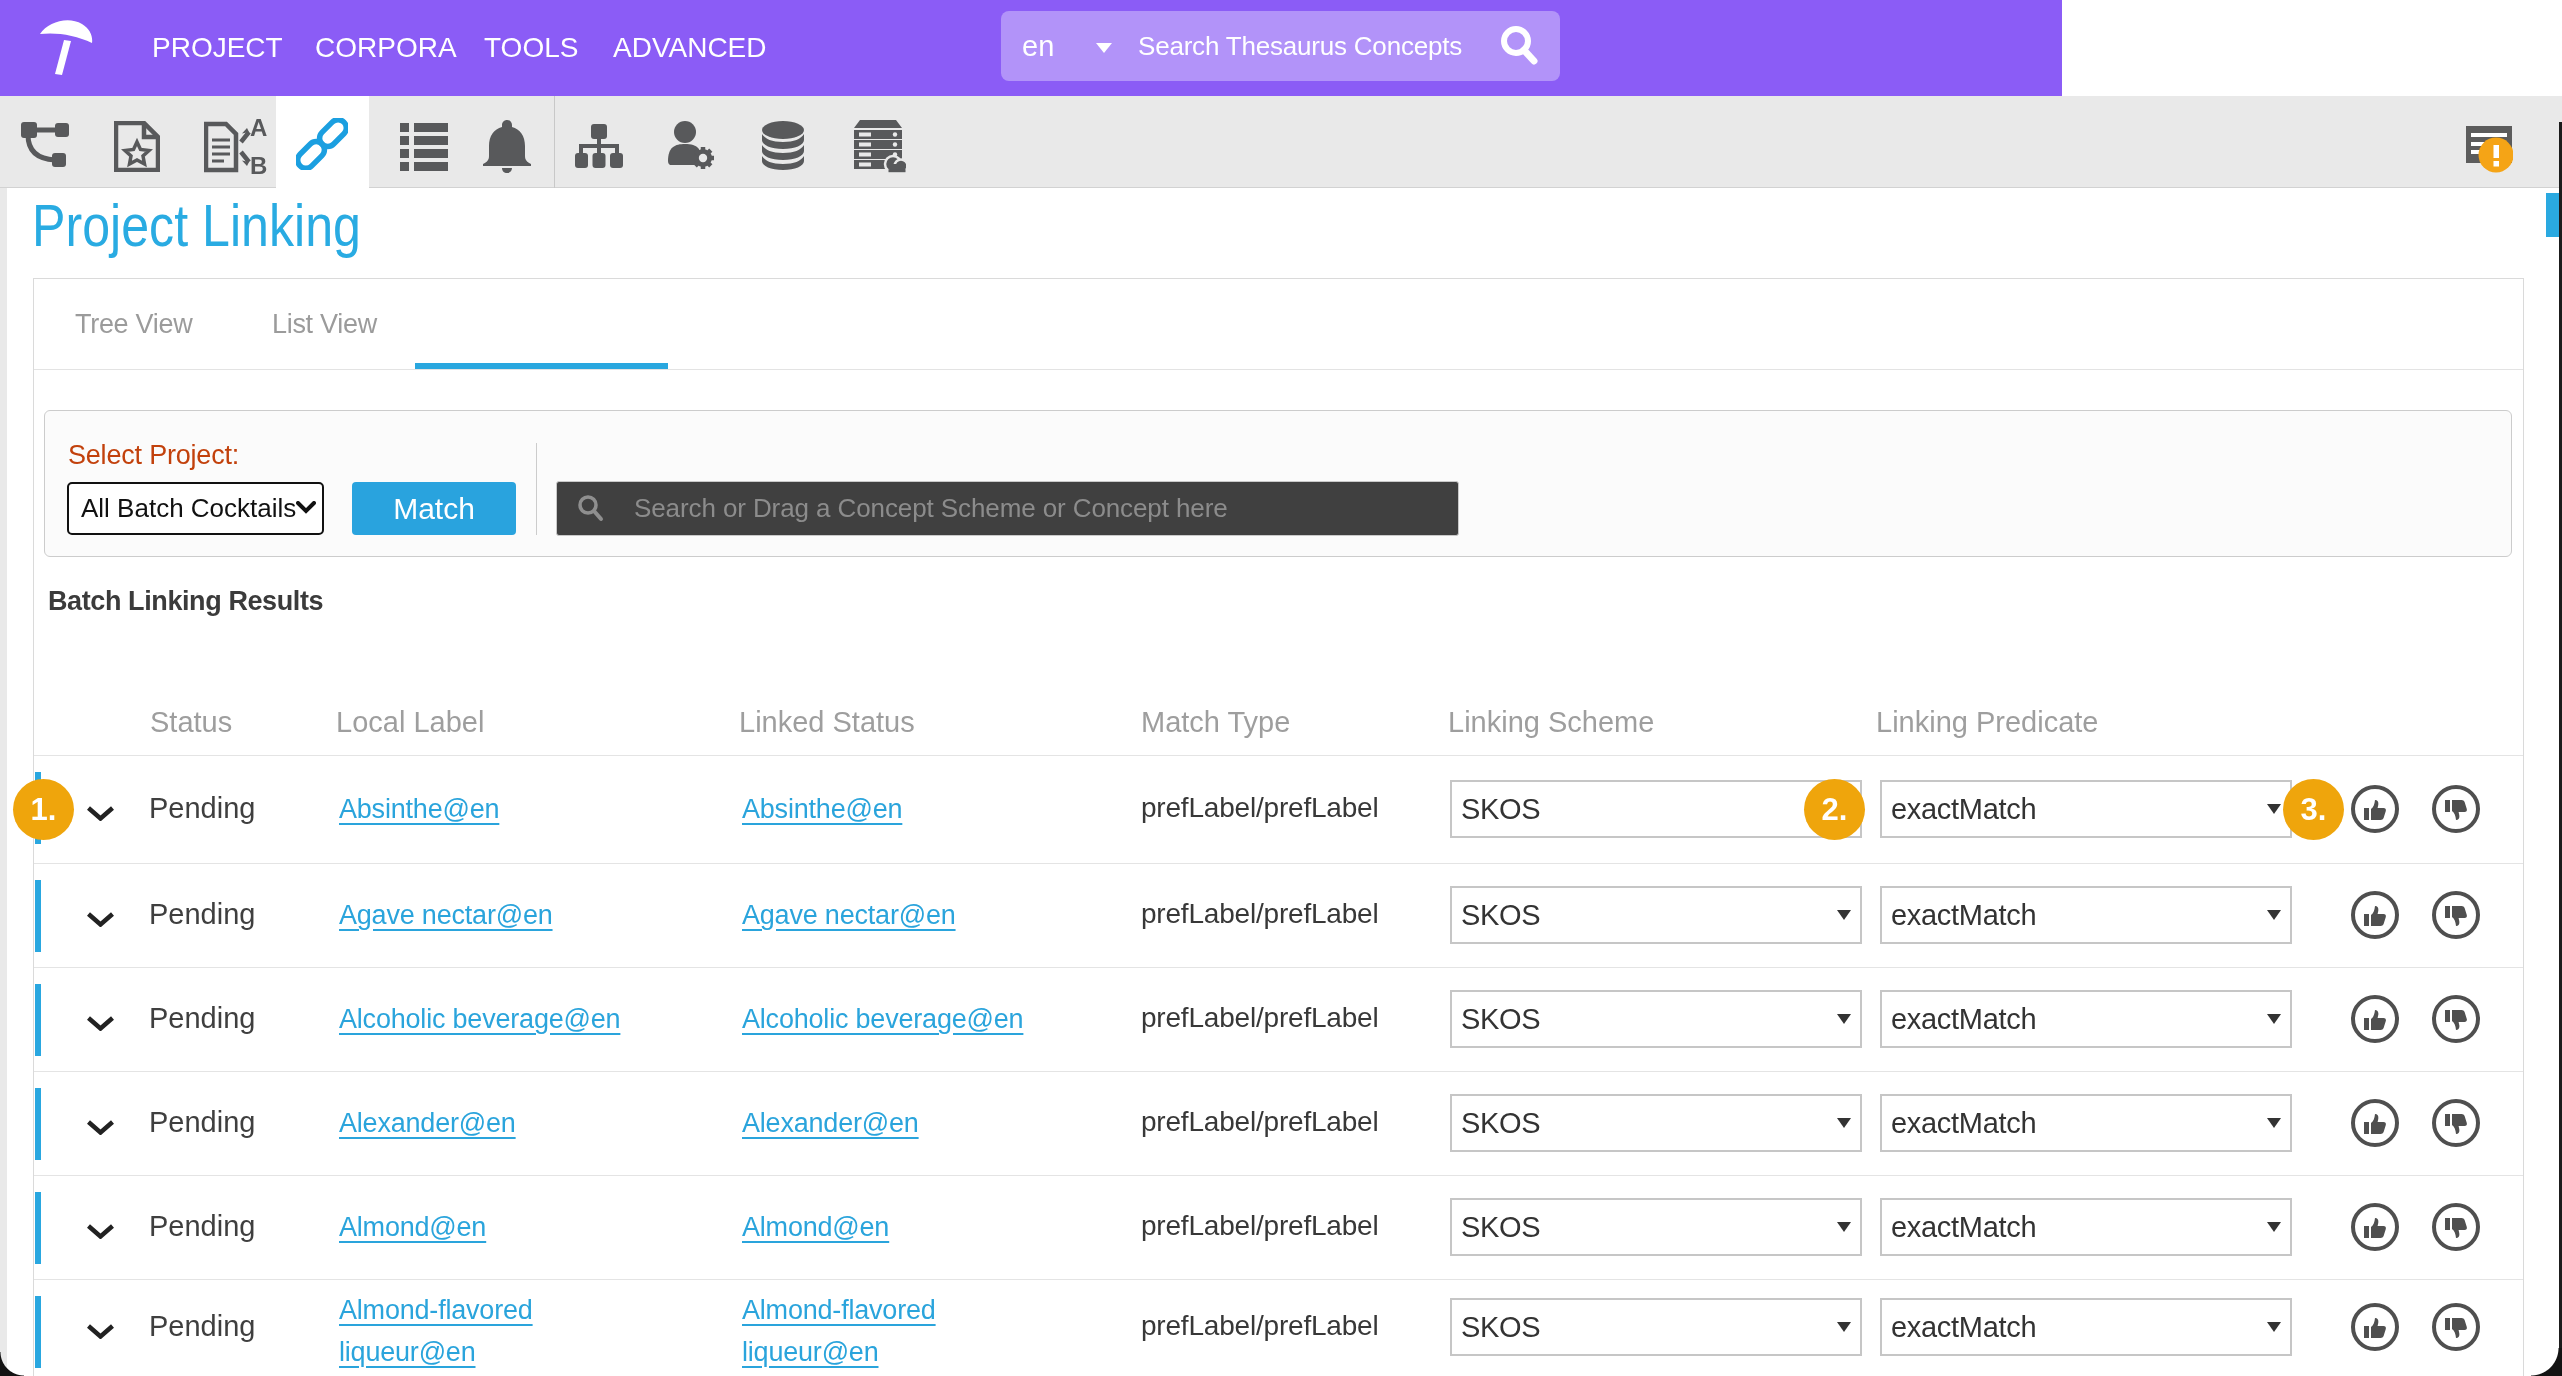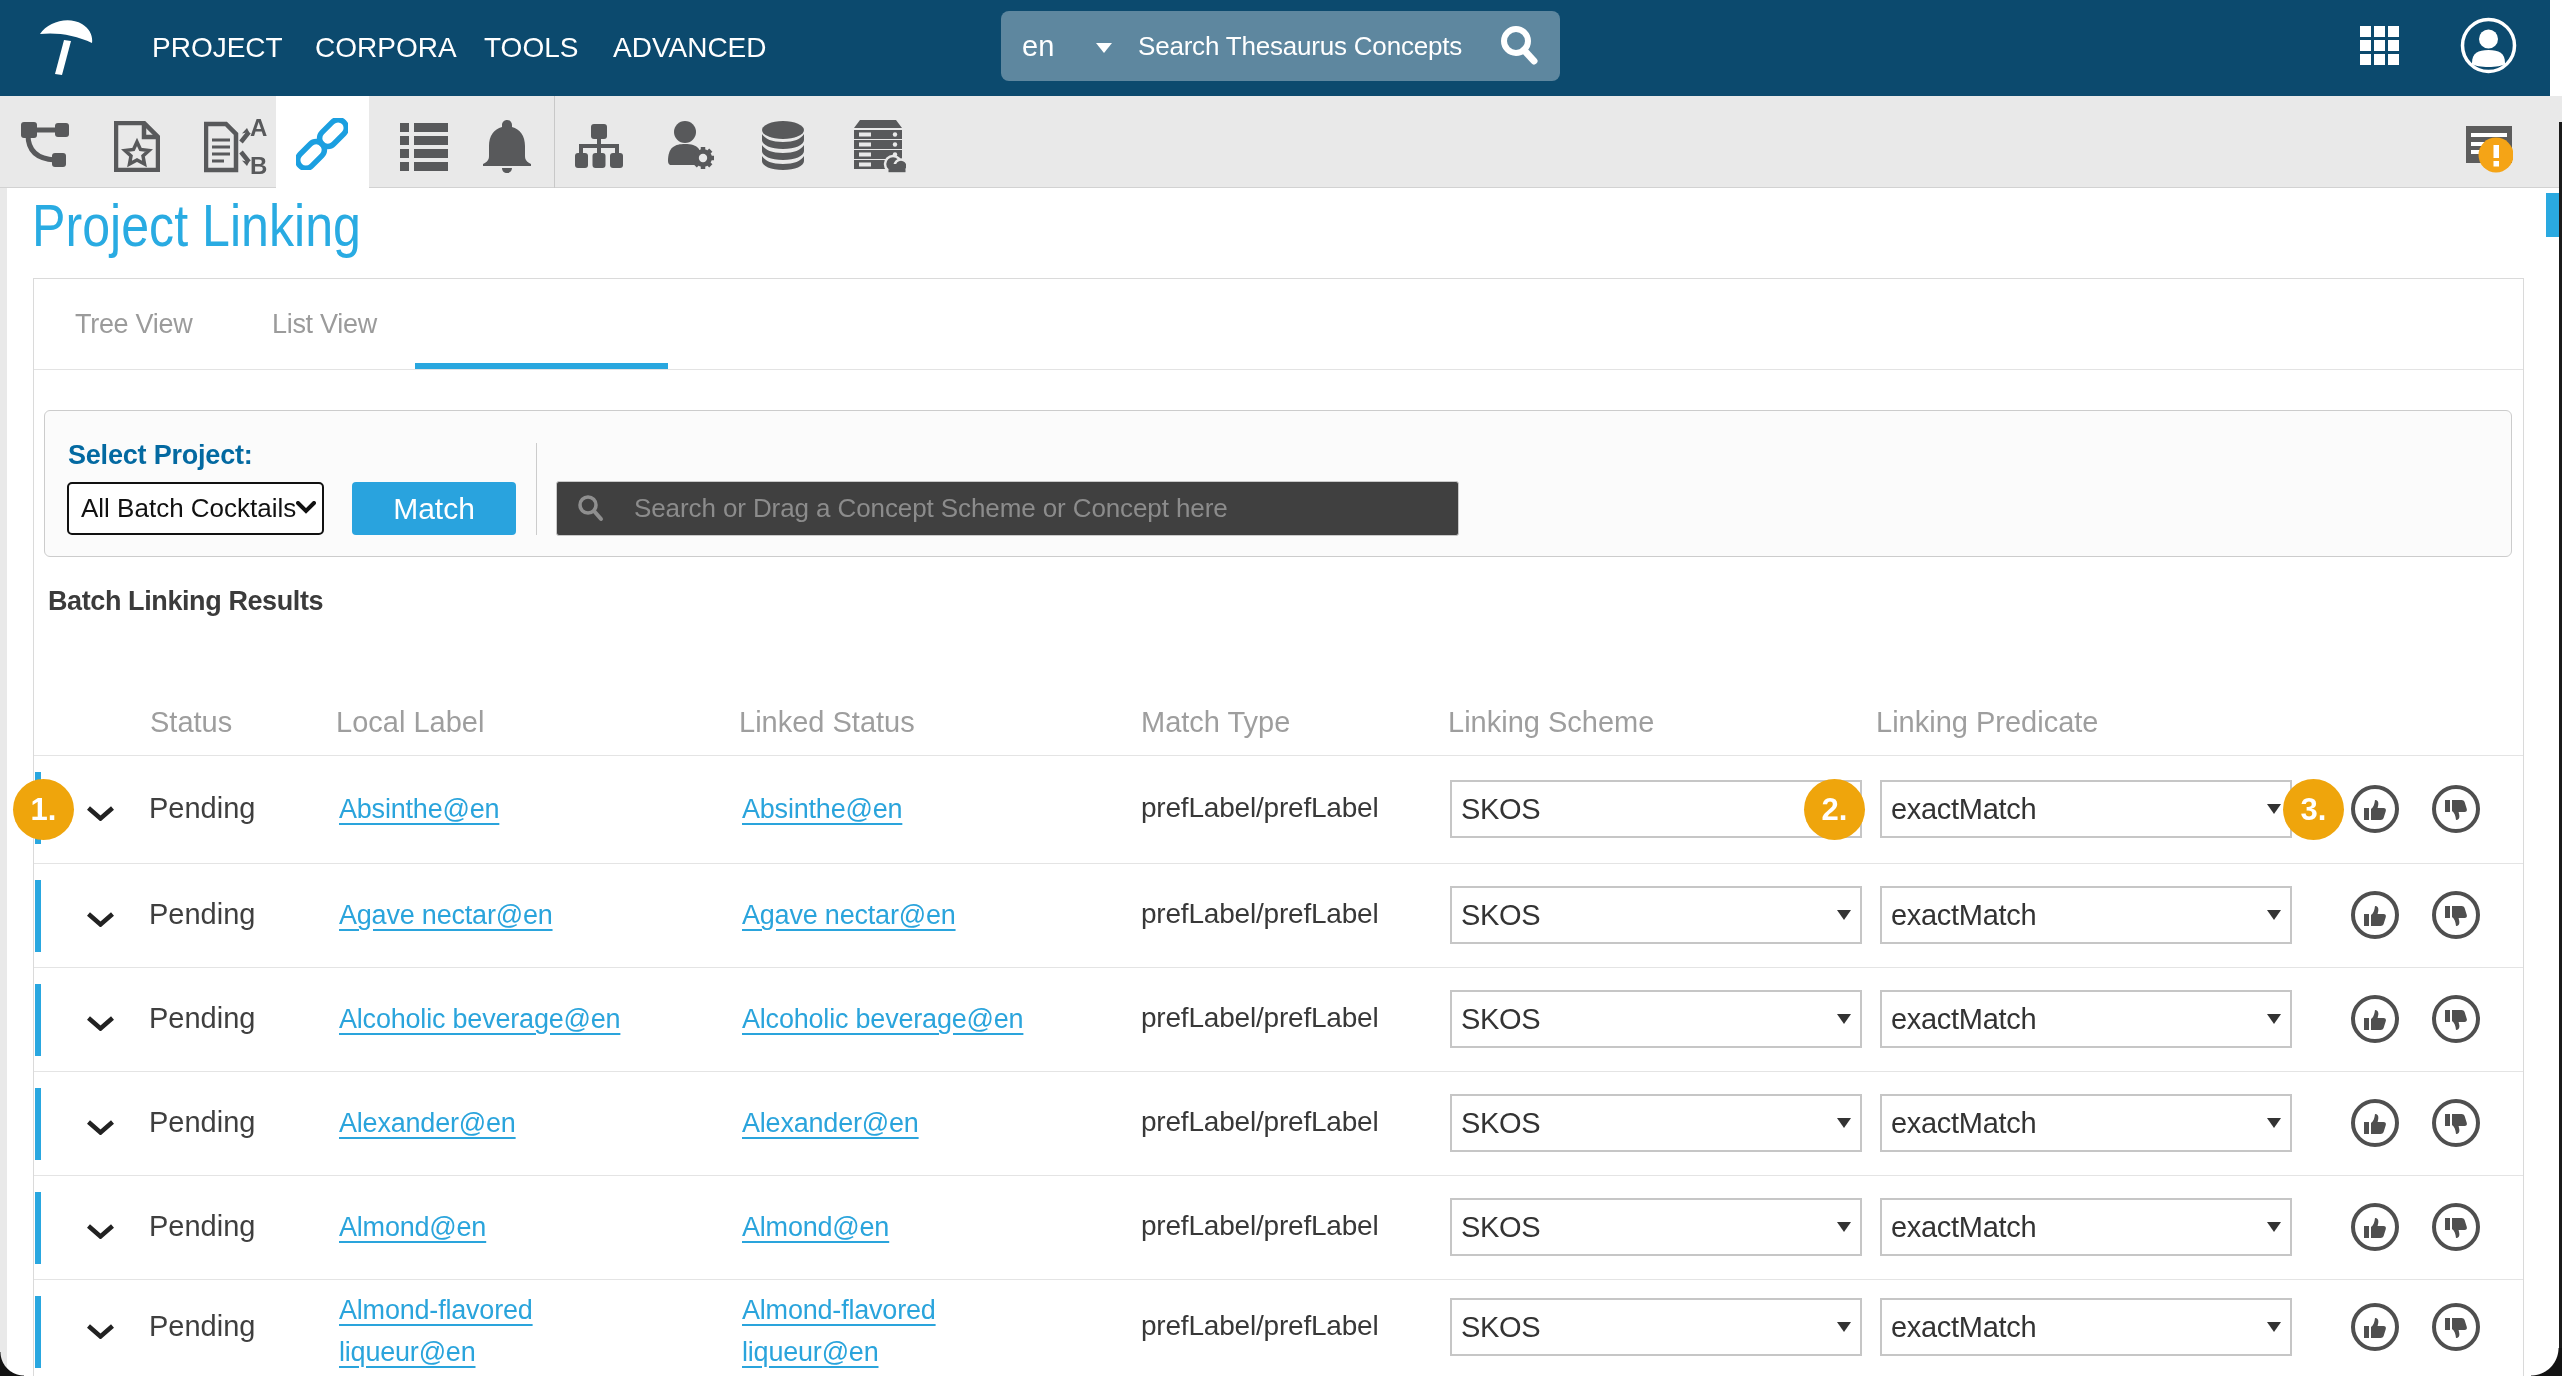--- a/index.html
+++ b/index.html
@@ -1,20 +1,20 @@
 <!DOCTYPE html>
 <html><head>
 <meta charset="utf-8">
 <style>
 * { margin:0; padding:0; box-sizing:border-box; }
 html,body { width:2562px; height:1376px; overflow:hidden; background:#fff;
   font-family:"Liberation Sans", sans-serif; }
 .abs { position:absolute; }
 
-.nav { position:absolute; left:0; top:0; width:2550px; height:96px; background:#0c4a6e; }
+.nav { position:absolute; left:0; top:0; width:2062px; height:96px; background:#8b5cf6; }
 .nav .menu { position:absolute; top:0; height:96px; line-height:96px; color:#fff;
   font-size:28px; letter-spacing:0px; }
 .searchpill { position:absolute; left:1001px; top:11px; width:559px; height:70px;
   background:rgba(255,255,255,0.34); border-radius:8px; color:#fff; }
 .searchpill .en { position:absolute; left:21px; top:0; height:70px; line-height:70px; font-size:29px; }
 .searchpill .caret { position:absolute; left:1096px; width:0; height:0; top:31px;
   border-left:8px solid transparent; border-right:8px solid transparent; border-top:10px solid #fff; }
 .searchpill .ph { position:absolute; left:137px; top:0; height:70px; line-height:70px; font-size:26px; letter-spacing:-0.2px; }
 
 .toolbar { position:absolute; left:0; top:96px; width:2562px; height:92px; background:#e9e9e9;
@@ -27,21 +27,21 @@
 .container { position:absolute; left:33px; top:278px; width:2491px; height:1098px;
   border:1px solid #dadada; border-bottom:none; background:#fff; }
 
 .tab { position:absolute; top:0; height:90px; line-height:90px; font-size:27px; color:#9b9b9b; letter-spacing:-0.3px; }
 .tab.active { color:#3a3a3a; font-weight:bold; letter-spacing:-0.7px; }
 .tabline { position:absolute; left:0; top:90px; width:100%; height:1px; background:#e3e3e3; }
 .tabunder { position:absolute; left:381px; top:84px; width:253px; height:6px; background:#29a7df; }
 
 .panel { position:absolute; left:10px; top:131px; width:2468px; height:147px;
   border:1px solid #cccccc; border-radius:6px; background:#fbfbfb; }
-.panel .lbl { position:absolute; left:23px; top:29px; font-size:27px; font-weight:bold; color:#0369a1; letter-spacing:-0.2px; }
+.panel .lbl { position:absolute; left:23px; top:29px; font-size:27px; font-weight:normal; color:#c2410c; letter-spacing:-0.2px; }
 .sel-project { position:absolute; left:22px; top:71px; width:257px; height:53px;
   border:2px solid #111; border-radius:5px; background:#fff; }
 .sel-project .t { position:absolute; left:12px; top:0; height:49px; line-height:49px; font-size:26px; color:#111; white-space:nowrap; }
 .linkbtn { position:absolute; left:307px; top:71px; width:164px; height:53px; background:#29a3de;
   color:#fff; font-size:30px; text-align:center; line-height:53px; border-radius:4px; }
 .pdiv { position:absolute; left:491px; top:32px; width:1px; height:92px; background:#cccccc; }
 .searchinput { position:absolute; left:511px; top:70px; width:903px; height:55px;
   border:1px solid #c9c9c9; border-radius:3px; background:#404040; }
 .searchinput .ph { position:absolute; left:77px; top:0; height:53px; line-height:53px; font-size:26px; color:#8c8c8c; letter-spacing:-0.1px; }
 .results-h { position:absolute; left:14px; top:307px; font-size:27px; font-weight:bold; color:#3b3b3b; letter-spacing:-0.4px; }

